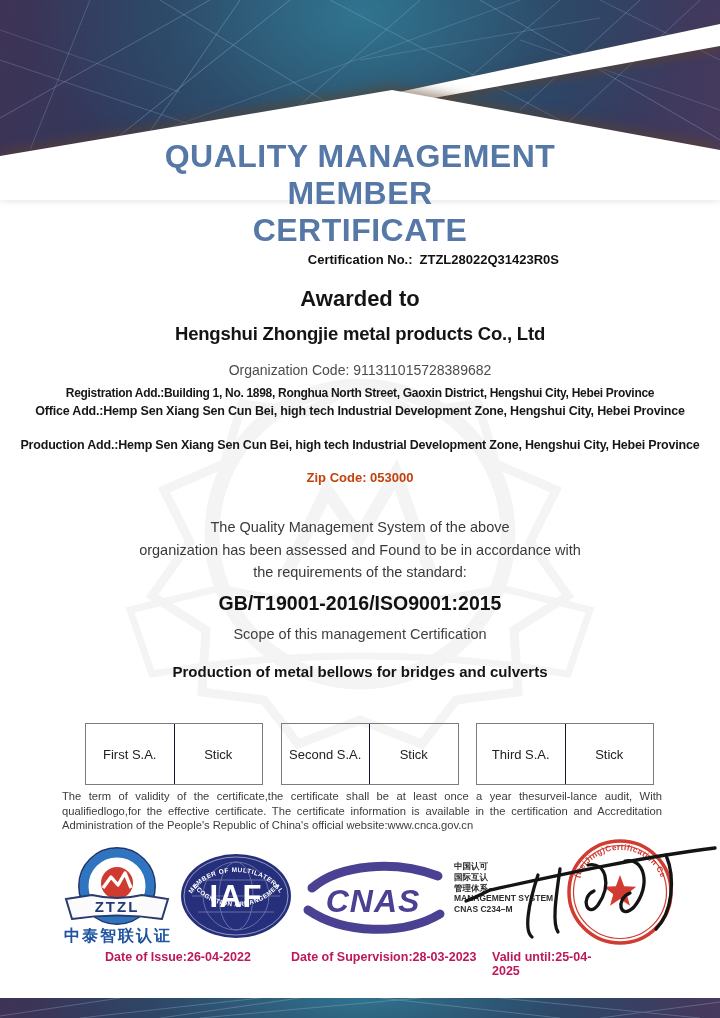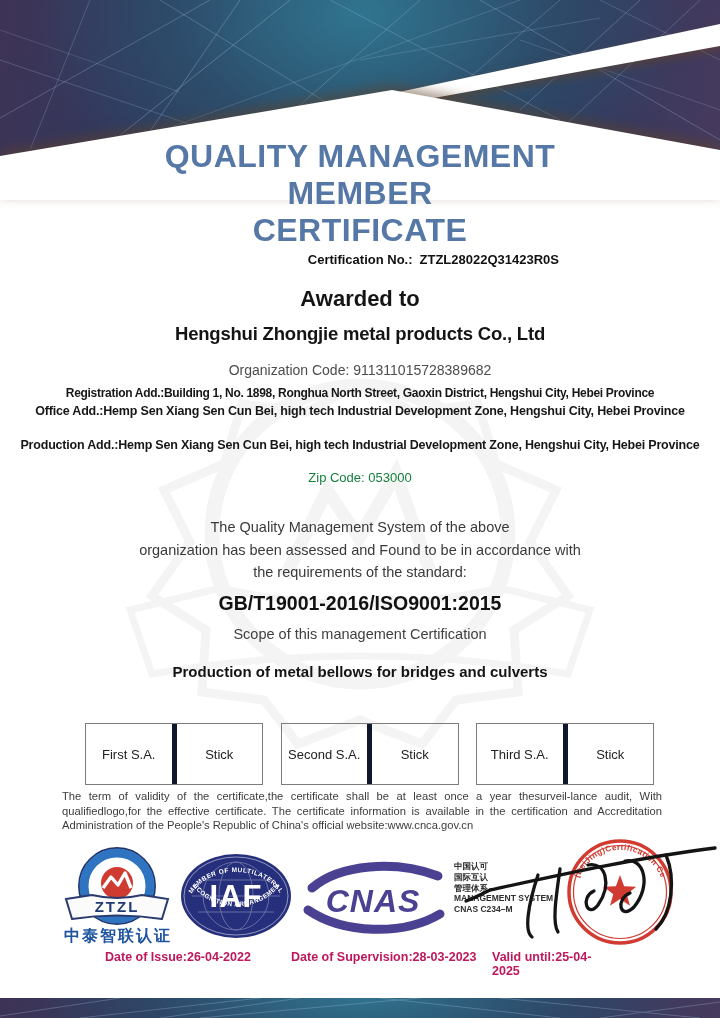--- a/index.html
+++ b/index.html
@@ -34,30 +34,30 @@
   .certno{top:252px;right:44px;font-size:13px;font-weight:bold;color:#111;}
   .certno .lbl{margin-right:7px;}
   .awarded{top:286px;font-size:22px;font-weight:bold;color:#141414;}
   .company{top:323px;font-size:18.5px;font-weight:bold;color:#141414;letter-spacing:-.2px;}
   .orgcode{top:362px;font-size:14px;color:#4c4c4c;}
   .regadd{top:386px;font-size:12px;font-weight:bold;color:#171717;letter-spacing:-.3px;white-space:nowrap;}
   .jaddr{left:16px;width:688px;font-size:12.5px;font-weight:bold;color:#171717;line-height:17px;
          text-align:justify;text-align-last:center;letter-spacing:-.2px;}
   .officeadd{top:403px;}
   .prodadd{top:437px;}
-  .zip{top:470px;font-size:13px;font-weight:normal;color:#15803d;}
+  .zip{top:470px;font-size:13px;font-weight:bold;color:#c2410c;}
   .statement{top:516px;font-size:14.5px;line-height:22.5px;color:#3a3a3a;}
   .standard{top:592px;font-size:19.5px;font-weight:bold;color:#111;}
   .scopelbl{top:626px;font-size:14.5px;color:#3f3f3f;}
   .scopeval{top:663px;font-size:15px;font-weight:bold;color:#141414;}
   .audit-table{top:723px;left:85px;width:569px;display:flex;justify-content:space-between;}
   .audit-group{display:flex;width:178px;height:62px;border:1px solid #7c7c7c;}
   .audit-cell{flex:1;display:flex;align-items:center;justify-content:center;
               font-size:13px;color:#222;}
-  .audit-cell.first{border-right:5px solid #0f172a;}
+  .audit-cell.first{border-right:1px solid #0f172a;}
   .terms{top:789px;left:62px;width:600px;font-size:11.2px;line-height:14.6px;color:#3c3c3c;text-align:justify;}
   .ztzl-caption{top:926px;left:38px;width:160px;text-align:center;font-size:16px;font-weight:bold;
                 color:#1e53a0;letter-spacing:2px;}
   .cnas-info{top:861px;left:454px;font-size:8.5px;line-height:10.8px;color:#2e2e2e;font-weight:600;}
   .dates{top:950px;font-size:12.5px;font-weight:bold;color:#be185d;}
   .d-issue{left:105px;} .d-super{left:291px;} .d-valid{left:492px;}
   .addr-row{top:968px;font-size:12.5px;font-weight:bold;color:#111;}
   .addr-row .phone{margin-left:24px;}
   svg text{font-family:"Liberation Sans",sans-serif;}
 </style>

